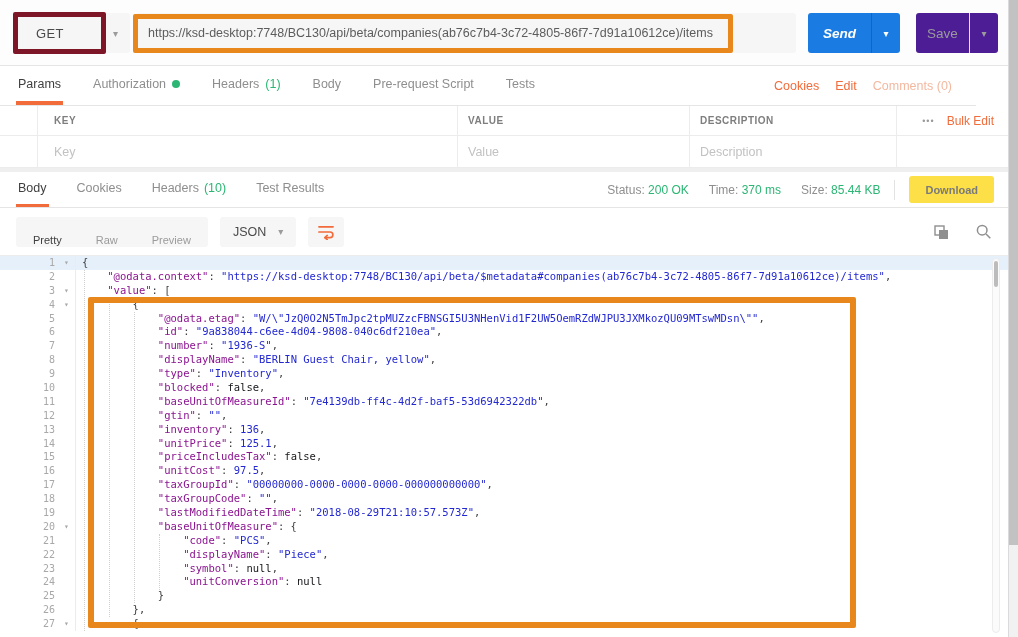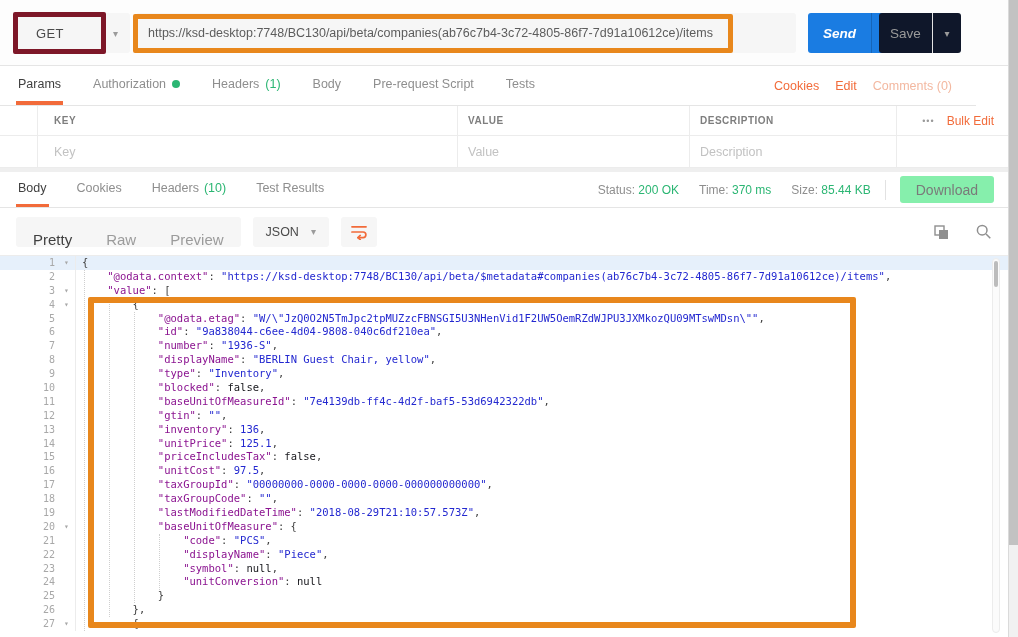--- a/index.html
+++ b/index.html
@@ -8,21 +8,21 @@
 
   
   .topbar { position:absolute; left:0; top:0; width:1008px; height:66px; background:#fdfdfd; border-bottom:1px solid #e5e5e5; }
   .method-select { position:absolute; left:16px; top:13px; width:114px; height:40px; background:#f6f6f6; border-radius:3px; display:flex; align-items:center; cursor:pointer;gap:33px; }
   .method-label { padding-left:20px; font-size:13px; color:#4a4a4a; letter-spacing:.3px; }
   .method-caret { margin-left:auto; margin-right:12px; color:#9b9b9b; font-size:10px; }
   .url-input { position:absolute; left:136px; top:13px; width:660px; height:40px; background:#f6f6f6; border:none; border-radius:3px; padding-left:12px; font-family:"Liberation Sans",sans-serif; font-size:12.5px; color:#5c5c5c; outline:none; }
   .send-btn { position:absolute; left:808px; top:13px; width:92px; height:40px; background:#1a7ce2; border-radius:3px; display:flex; cursor:pointer; }
   .send-label { width:63px; display:flex; align-items:center; justify-content:center; color:#fff; font-size:13.5px; font-weight:bold;font-style:italic; }
   .send-caret { width:29px; display:flex; align-items:center; justify-content:center; color:#fff; font-size:10px; border-left:1px solid rgba(0,0,0,.18); }
-  .save-btn { position:absolute; left:879px; top:13px; width:82px; height:40px; background:#0f172a; border-radius:3px; display:flex; cursor:pointer; }
+  .save-btn { position:absolute; left:916px; top:13px; width:82px; height:40px; background:#4c1d95; border-radius:3px; display:flex; cursor:pointer; }
   .save-label { width:53px; display:flex; align-items:center; justify-content:center; color:#9a9a9a; font-size:13.5px; }
   .save-caret { width:29px; display:flex; align-items:center; justify-content:center; color:#9b9b9b; font-size:10px; border-left:1px solid #e4e4e4; }
 
   
   .reqtabs { position:absolute; left:0; top:66px; width:976px; height:40px; background:#fff; border-bottom:1px solid #e5e5e5; display:flex; align-items:stretch; padding-left:16px; }
   .tab { display:flex; align-items:center; gap:6px; margin-right:28px; font-size:12.5px; color:#8e8e8e; border-bottom:4px solid transparent; padding:0 2px; cursor:pointer; }
   .tab.active { color:#3f3f3f; border-bottom-color:#f26b3a; }
   .tab .count { color:#2bb673; }
   .dot { width:8px; height:8px; border-radius:50%; background:#2bb673; display:inline-block; }
   .reqtabs-links { margin-left:auto; display:flex; align-items:center; gap:16px; padding-right:24px; }
@@ -47,26 +47,26 @@
   
   .resp-meta { position:absolute; left:0; top:172px; width:1008px; height:36px; background:#fff; border-bottom:1px solid #e5e5e5; display:flex; align-items:stretch; padding:0 14px 0 16px; }
   .rtab { display:flex; align-items:center; gap:5px; margin-right:26px; font-size:12.5px; color:#8e8e8e; border-bottom:3px solid transparent; padding:0 2px; cursor:pointer; }
   .rtab.active { color:#3f3f3f; border-bottom-color:#f26b3a; }
   .rtab .count { color:#2bb673; }
   .stats { margin-left:auto; display:flex; align-items:center; gap:20px; }
   .stat { font-size:12px; white-space:nowrap; }
   .sl { color:#8e8e8e; }
   .sv { color:#2bb673; }
   .vdiv { width:1px; height:20px; background:#e2e2e2; margin:8px 14px; align-self:center; }
-  .dl-btn { align-self:center; height:27px; background:#86efac; border-radius:3px; padding:0 16px; display:flex; align-items:center; font-size:14px; color:#7a7a7a; cursor:pointer; }
+  .dl-btn { align-self:center; height:27px; background:#fde047; border-radius:3px; padding:0 16px; display:flex; align-items:center; font-size:11px; color:#7a7a7a; cursor:pointer;font-weight:bold; }
 
   
   .resp-toolbar { position:absolute; left:0; top:208px; width:1008px; height:48px; background:#fff; border-bottom:1px solid #ececec; display:flex; align-items:center; padding-left:16px; }
   .modes { display:flex; background:#f6f6f6; border-radius:3px; height:30px; align-items:center; }
-  .mode { padding:0 17px; font-size:15px; color:#9b9b9b; cursor:pointer; line-height:30px;margin-top:16px; }
+  .mode { padding:0 17px; font-size:11px; color:#9b9b9b; cursor:pointer; line-height:30px;margin-top:16px; }
   .mode.active { color:#3f3f3f; }
   .format-select { margin-left:12px; height:30px; background:#f6f6f6; border-radius:3px; padding:0 13px; display:flex; align-items:center; gap:12px; font-size:12.5px; color:#4a4a4a; cursor:pointer; }
   .format-caret { color:#9b9b9b; font-size:10px; }
   .wrap-btn { margin-left:12px; height:30px; width:36px; background:#f6f6f6; border-radius:3px; display:flex; align-items:center; justify-content:center; cursor:pointer; }
   .tool-icons { margin-left:auto; display:flex; align-items:center; gap:26px; padding-right:16px; }
   .icon-btn { cursor:pointer; display:flex; }
 
   
   .code-area { position:absolute; left:0; top:256px; width:1008px; height:381px; background:#fff; font-family:"DejaVu Sans Mono", monospace; font-size:10.5px; }
   .cl { display:flex; height:13.9px; line-height:13.9px; white-space:pre; }

